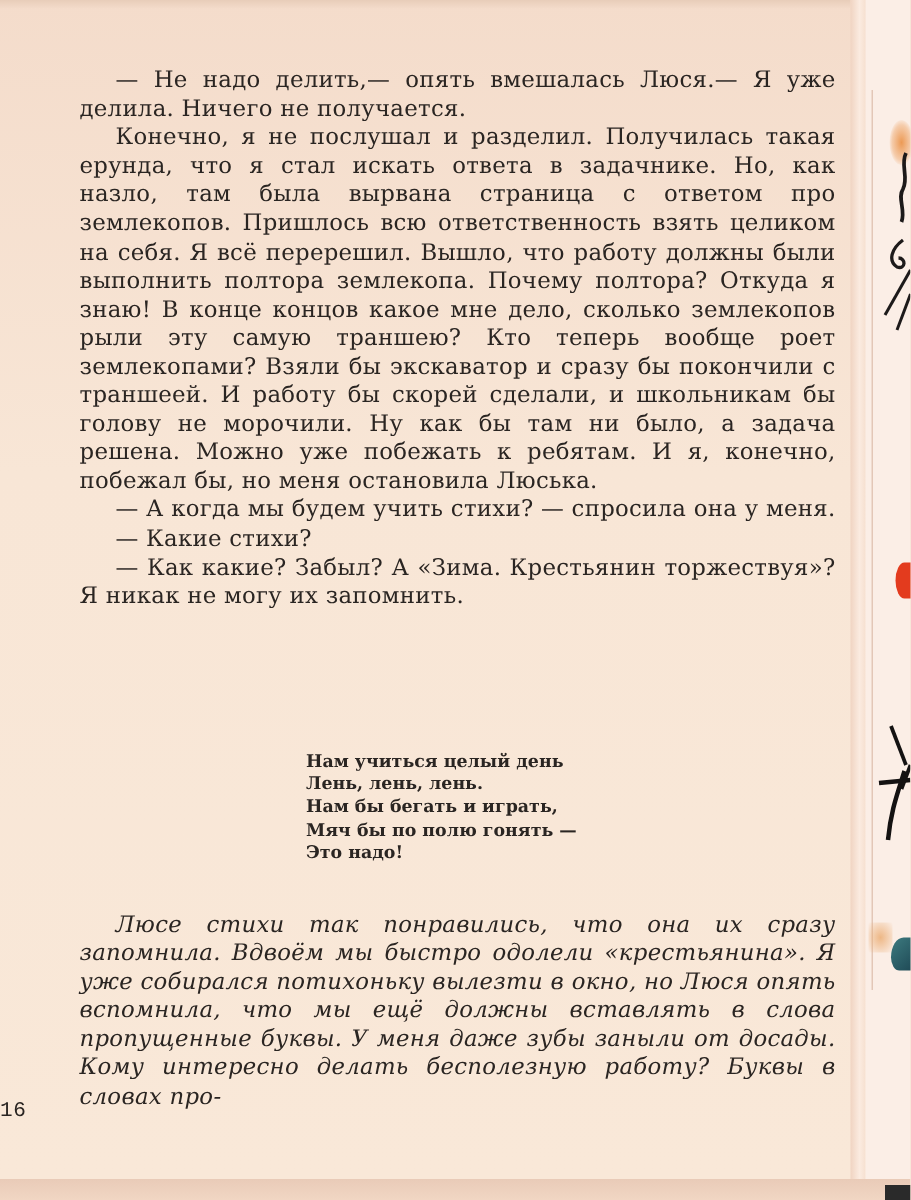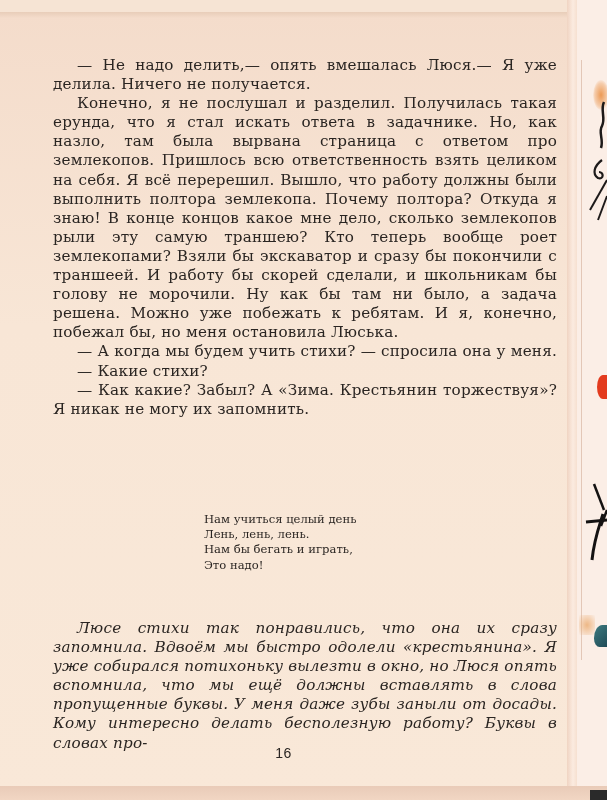--- a/index.html
+++ b/index.html
@@ -10,21 +10,21 @@
       width: 607px;
       height: 800px;
       position: relative;
       overflow: hidden;
       background: #f6e4d4;
       font-family: "DejaVu Serif", "Liberation Serif", serif;
     }
     .page {
       position: absolute;
       left: 0;
-      top: 12px;
+      top: 0;
       width: 567px;
       height: 786px;
       background: linear-gradient(180deg, #f4dccb 0%, #f8e6d6 40%, #f9e8d8 100%);
       padding-left: 40px;
     }
     .page-top-shade {
       position: absolute;
       left: 0; top: 0; width: 567px; height: 6px;
       background: linear-gradient(180deg, #e8cdb9, rgba(244,220,203,0));
     }
@@ -96,32 +96,32 @@
       position: absolute;
       left: 204px;
       top: 500px;
       font-size: 11.6px;
       line-height: 15.2px;
       color: #2a2522;
     }
     .poem-line {
       display: block;
       white-space: nowrap;
+      font-weight: bold;
     }
     .text-block.after {
       top: 607px;
       font-style: italic;
     }
     .page-number {
       position: absolute;
       left: 0;
       width: 567px;
       top: 733px;
-      text-align: center;
-      font-family: Liberation Sans, sans-serif;
+      font-family: Liberation Mono, monospace;
       font-size: 14px;
       color: #2a2522;
       letter-spacing: 0.5px;
     }
   </style>
 </head>
 <body>
 
 <div class="page">
   <div class="page-top-shade"></div>
@@ -131,20 +131,21 @@
       <p class="para">Конечно, я не послушал и разделил. Получилась такая ерунда, что я стал искать ответа в задачнике. Но, как назло, там была вырвана страница с ответом про землекопов. Пришлось всю ответственность взять целиком на себя. Я всё перерешил. Вышло, что работу должны были выполнить полтора землекопа. Почему полтора? Откуда я знаю! В конце концов какое мне дело, сколько землекопов рыли эту самую траншею? Кто теперь вообще роет землекопами? Взяли бы экскаватор и сразу бы покончили с траншеей. И работу бы скорей сделали, и школьникам бы голову не морочили. Ну как бы там ни было, а задача решена. Можно уже побежать к ребятам. И я, конечно, побежал бы, но меня остановила Люська.</p>
       <p class="para">— А когда мы будем учить стихи? — спросила она у меня.</p>
       <p class="para">— Какие стихи?</p>
       <p class="para">— Как какие? Забыл? А «Зима. Крестьянин торжествуя»? Я никак не могу их запомнить.</p>
     </div>
 
   <div class="poem">
     <span class="poem-line">Нам учиться целый день</span>
     <span class="poem-line">Лень, лень, лень.</span>
     <span class="poem-line">Нам бы бегать и играть,</span>
+    <span class="poem-line">Мяч бы по полю гонять —</span>
     <span class="poem-line">Это надо!</span>
   </div>
 
   <div class="text-block after">
     <p class="para">Люсе стихи так понравились, что она их сразу запомнила. Вдвоём мы быстро одолели «крестьянина». Я уже собирался потихоньку вылезти в окно, но Люся опять вспомнила, что мы ещё должны вставлять в слова пропущенные буквы. У меня даже зубы заныли от досады. Кому интересно делать бесполезную работу? Буквы в словах про-</p>
   </div>
 
   <div class="page-number">16</div>
 </div>
 

